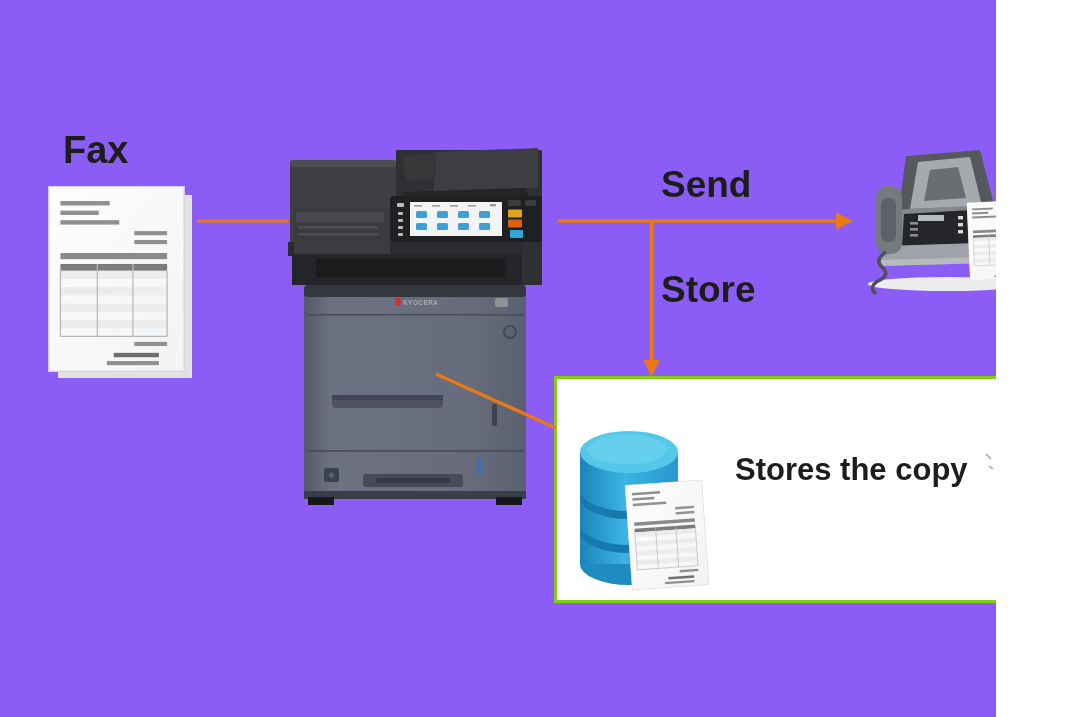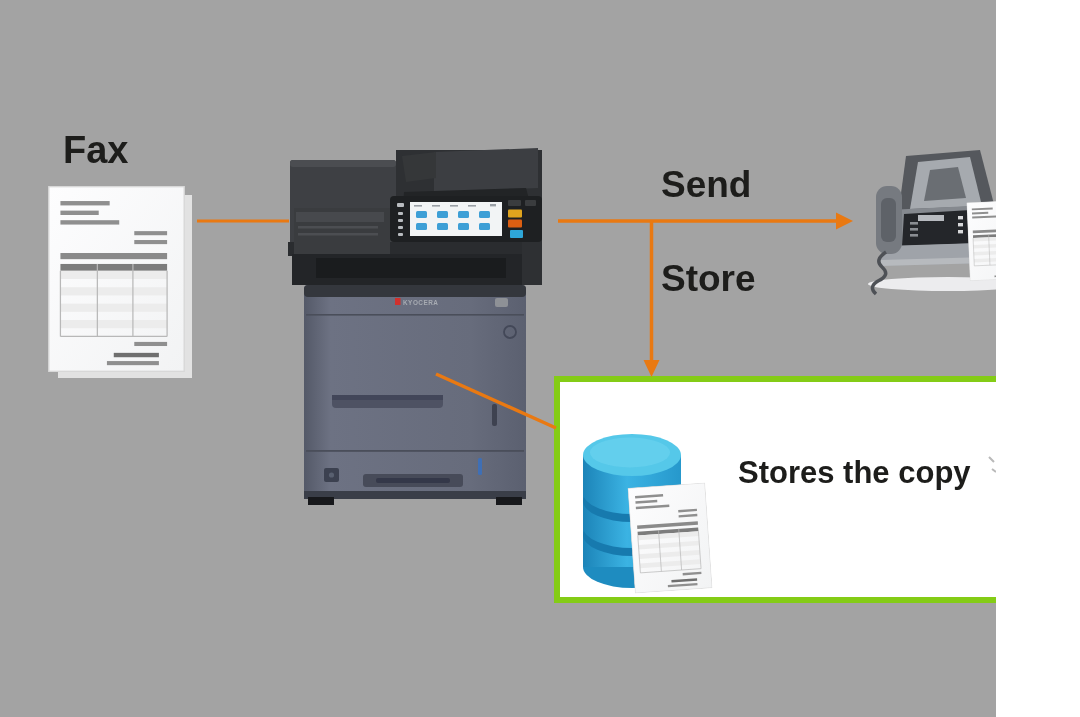--- a/index.html
+++ b/index.html
@@ -1,33 +1,33 @@
 <!DOCTYPE html>
 <html><head>
 <meta charset="utf-8">
 <style>
   html,body{margin:0;padding:0;background:#ffffff;}
   .canvas{
-    position:relative;width:996px;height:717px;background:#a3a3a3;overflow:hidden;
+    position:relative;width:996px;height:717px;background:#8b5cf6;overflow:hidden;
     font-family:"Liberation Sans", sans-serif;
   }
   .label{position:absolute;font-weight:700;color:#1d1d1b;line-height:1;white-space:nowrap;}
   .fax-label{left:63px;top:131px;font-size:38px;}
   .send-label{left:661px;top:166px;font-size:37px;}
-  .store-label{left:661px;top:260px;font-size:37px;}
+  .store-label{left:661px;top:271px;font-size:37px;}
   .abs{position:absolute;}
   .doc-shadow{position:absolute;left:58px;top:195px;width:134px;height:183px;background:#e2e2e2;}
   .doc-left{left:48px;top:186px;width:137px;height:186px;}
   .printer-svg{left:286px;top:146px;width:260px;height:362px;}
   .faxmachine-svg{left:858px;top:146px;width:178px;height:150px;}
   .doc-fax{left:968px;top:201px;width:58px;height:79px;transform:rotate(-2.5deg);}
   .connectors{position:absolute;left:0;top:0;width:1080px;height:717px;z-index:6;pointer-events:none;}
   .callout-box{
     position:absolute;left:554px;top:376px;width:492px;height:227px;
-    border:6px solid #84cc16;background:#ffffff;box-sizing:border-box;z-index:2;
+    border:3px solid #84cc16;background:#ffffff;box-sizing:border-box;z-index:2;
   }
   .db-svg{left:17px;top:27px;width:110px;height:184px;}
   .doc-db{left:71px;top:103px;width:78px;height:106px;transform:rotate(-4deg);}
   .callout-text{
     position:absolute;left:178px;top:71px;width:280px;
     font-weight:700;font-size:31px;line-height:39px;color:#1d1d1b;
   }
   .chevron-svg{left:426px;top:63px;width:52px;height:34px;}
   svg{display:block;position:absolute;}
   .defs-holder{width:0;height:0;position:absolute;}

